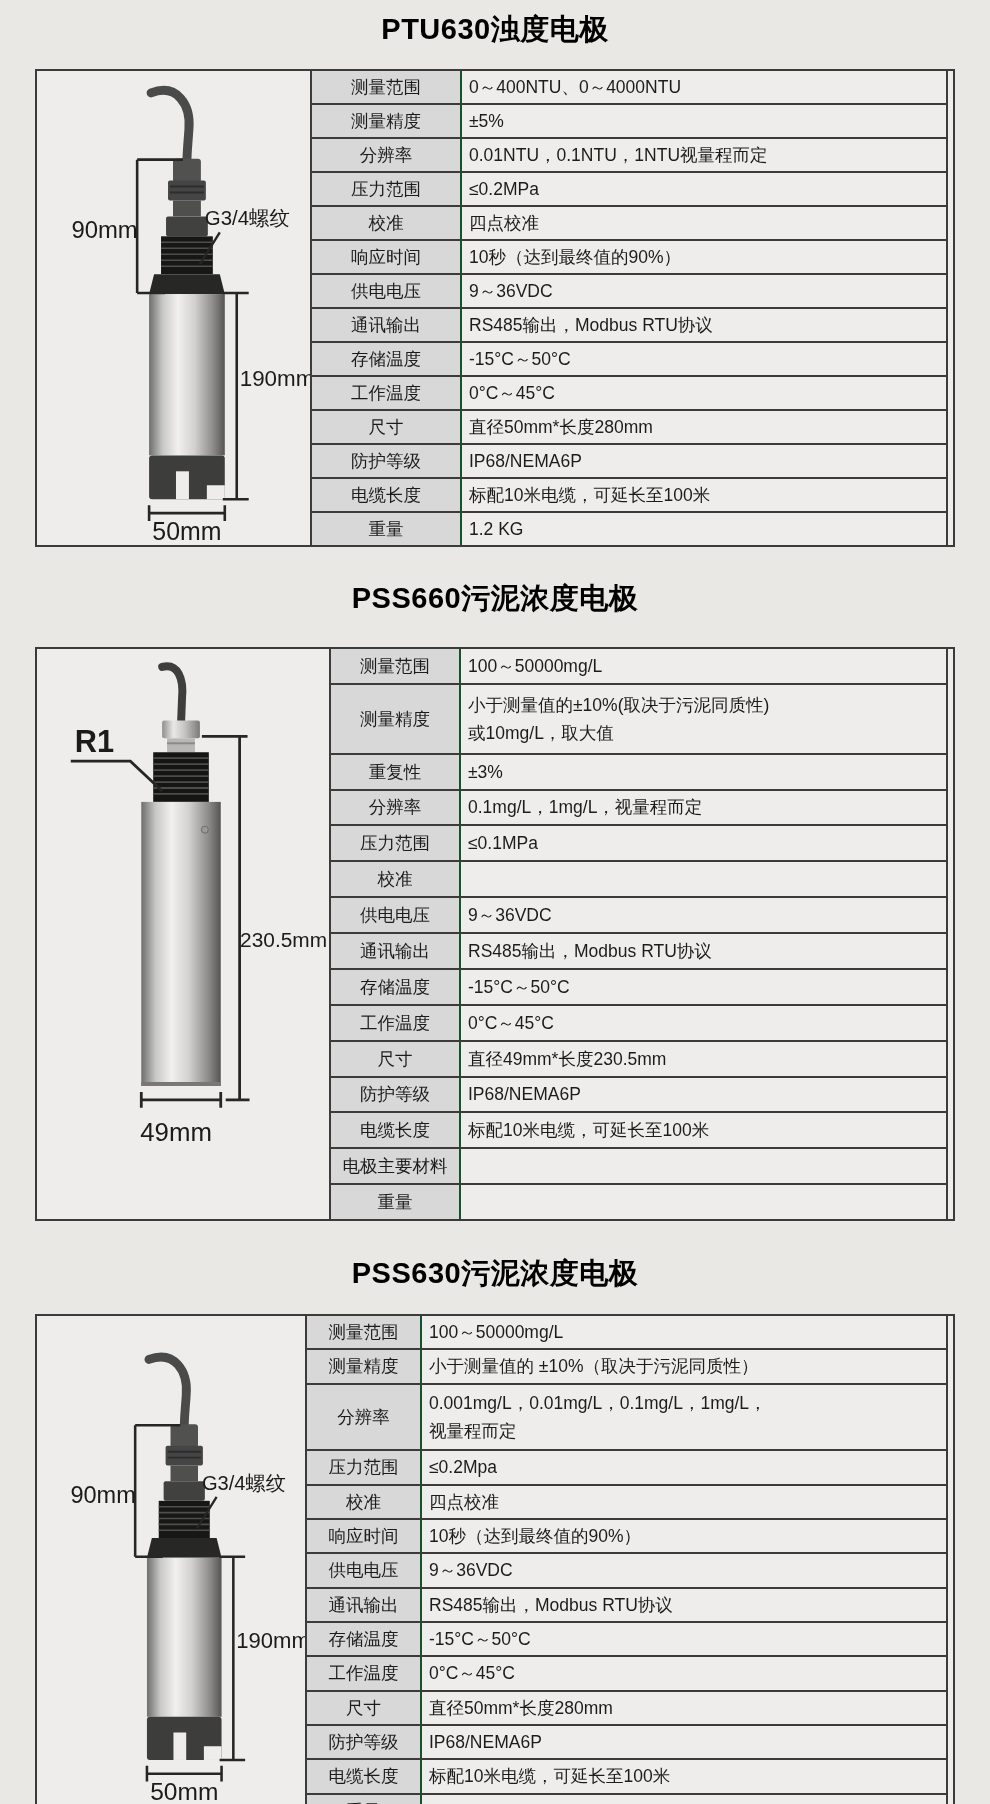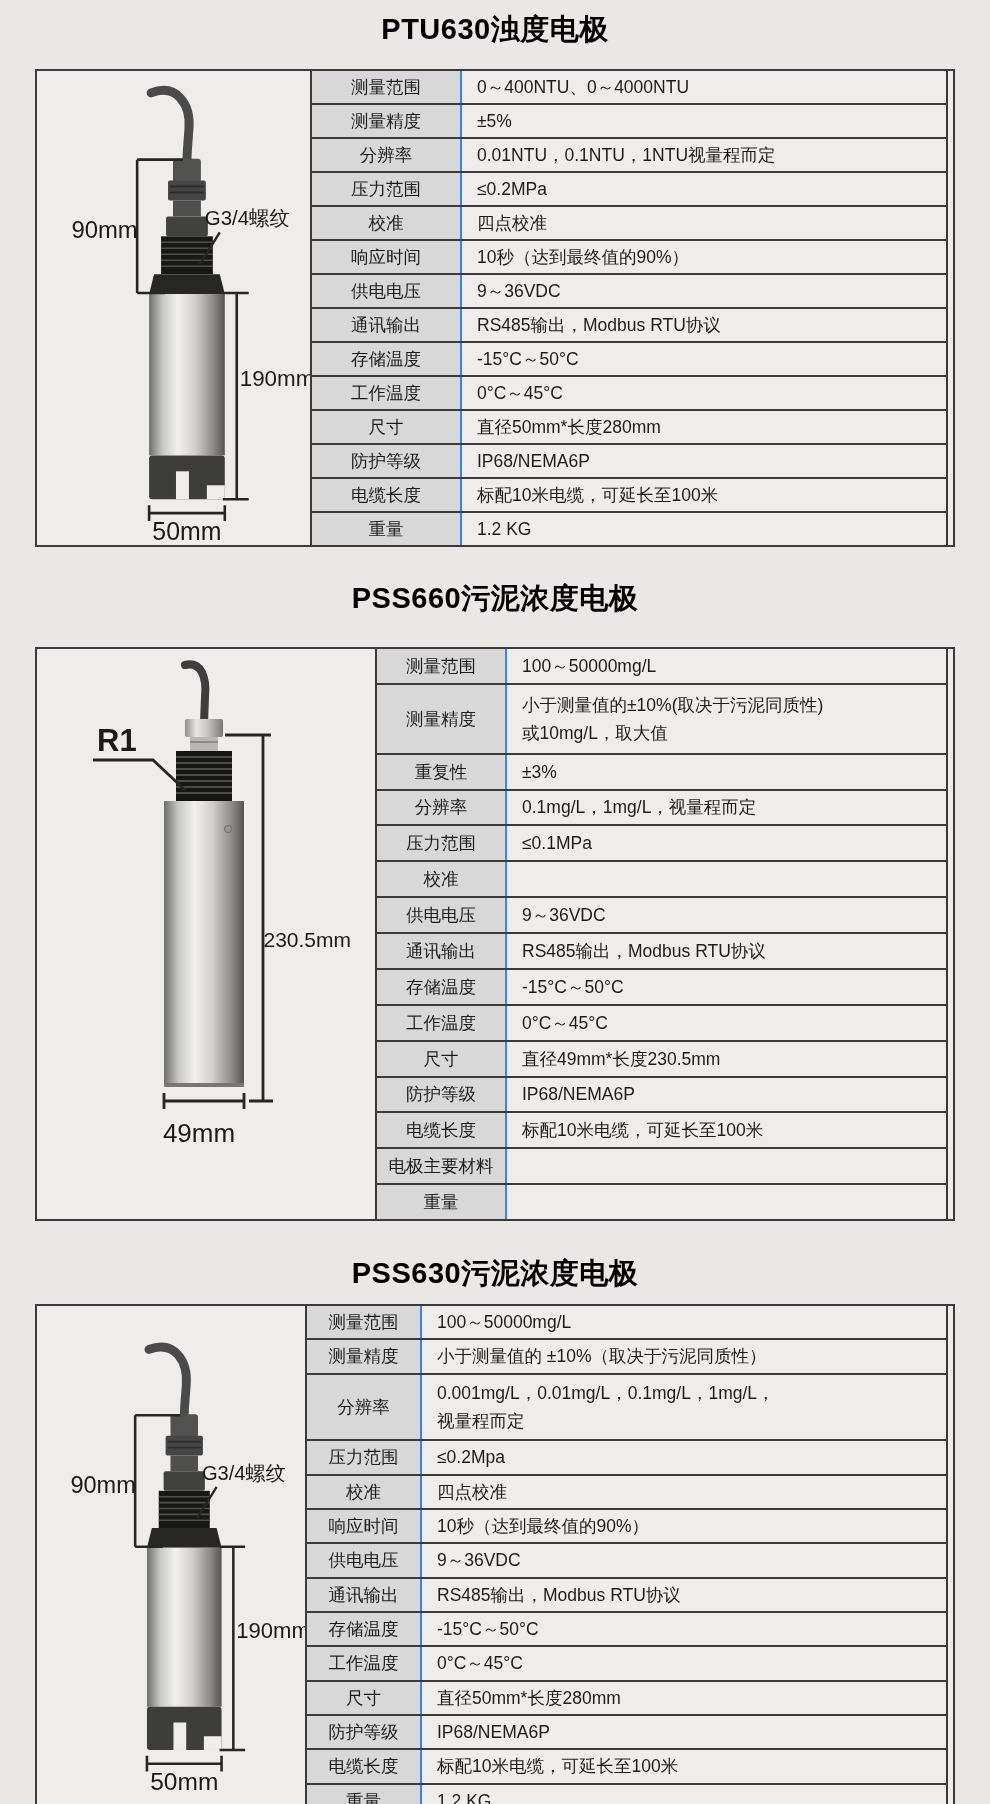--- a/index.html
+++ b/index.html
@@ -9,53 +9,53 @@
     font-family:"Liberation Sans","DejaVu Sans",sans-serif;
     color:#1c1c1c;
   }
   .page { width:920px; margin:0 auto; padding-top:6px; }
   .title {
     text-align:center; font-size:29px; font-weight:bold;
     color:#000000; letter-spacing:0.5px;
   }
   #title-1 { margin:4px 0 19px; }
   #title-2 { margin:32px 0 28px; }
-  #title-3 { margin:33px 0 10px; }
+  #title-3 { margin:33px 0 20px; }
   .panel {
     display:flex; box-sizing:border-box;
     border:2px solid #3c3b39; background:#eeedeb;
   }
   .s1 .panel { height:478px; }
   .s2 .panel { height:574px; }
   .s3 .panel { height:515px; }
   .img-area { position:relative; }
   .s1 .img-area { width:273px; }
-  .s2 .img-area { width:338px; }
+  .s2 .img-area { width:292px; }
   .s3 .img-area { width:268px; }
   .img-area svg { position:absolute; left:0; top:0; width:100%; height:100%; }
   svg text { font-family:"Liberation Sans","DejaVu Sans",sans-serif; fill:#1b1b1a; }
   .spec-table {
     flex:1; display:flex; flex-direction:column;
     border-left:2px solid #3c3b39; border-right:2px solid #3c3b39;
     margin-right:5px;
   }
   .spec-row { display:flex; flex:1; border-top:2px solid #3c3b39; min-height:0; }
   .spec-row:first-child { border-top:none; }
   .spec-row.tall { flex:2; }
   .spec-label {
-    background:#d9d8d8; border-right:2px solid #3b82f6;
+    background:#d9d8d8; border-right:2px solid #14532d;
     display:flex; align-items:center; justify-content:center;
     font-size:17.5px; text-align:center; flex:none;
   }
   .s1 .spec-label { width:148px; }
   .s2 .spec-label { width:128px; }
   .s3 .spec-label { width:113px; }
   .spec-value {
     flex:1; display:flex; align-items:center;
-    padding:0 8px 0 15px; font-size:17.5px;
+    padding:0 8px 0 7px; font-size:17.5px;
     white-space:pre-line; line-height:1.6;
   }
 </style>
 </head>
 <body>
 
 <div class="page">
 
   <div class="section s1">
     <h2 class="title" id="title-1">PTU630浊度电极</h2>

